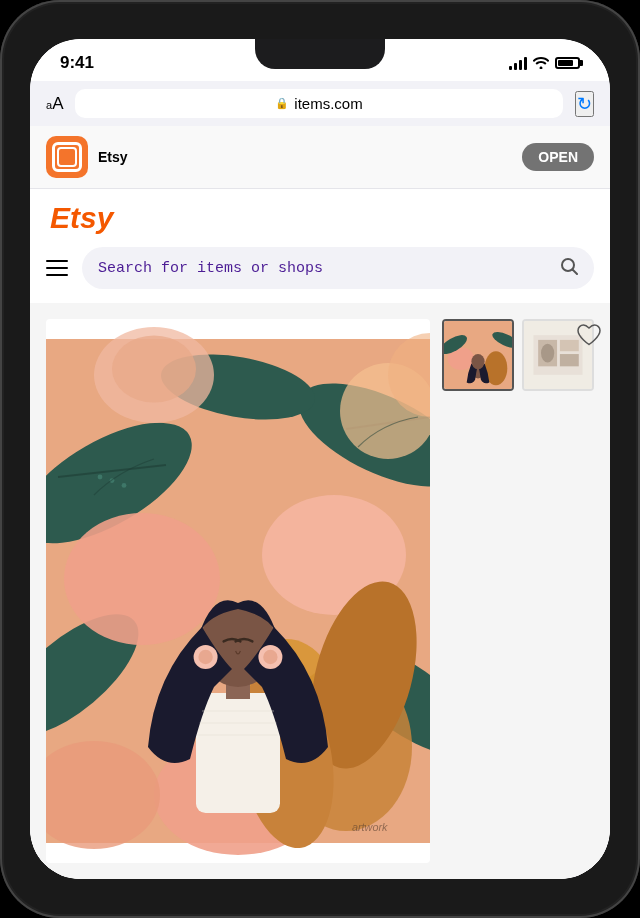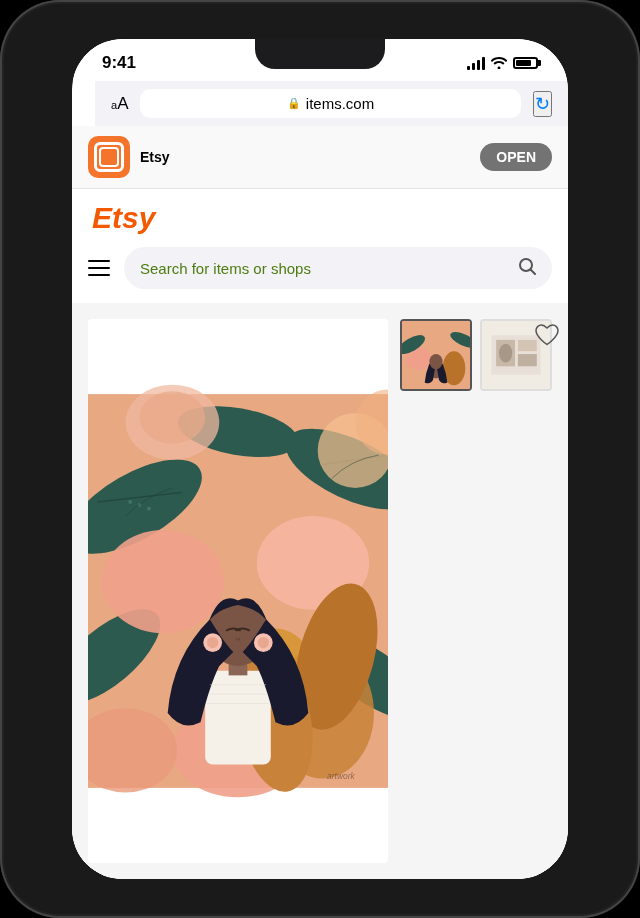--- a/index.html
+++ b/index.html
@@ -22,21 +22,21 @@
       display: flex;
       justify-content: center;
       align-items: center;
       box-shadow:
         inset 0 0 0 2px #444,
         inset 0 0 0 4px #222,
         0 0 40px rgba(0,0,0,0.8);
     }
 
     .phone-inner {
-      width: 496px;
+      width: 580px;
       height: 840px;
       background: #1c1c1e;
       border-radius: 50px;
       overflow: hidden;
       position: relative;
     }
 
     
     .phone-frame::before {
       content: '';
@@ -149,21 +149,20 @@
     }
 
     
     .browser-bar {
       background: #f2f2f7;
       padding: 8px 16px;
       display: flex;
       align-items: center;
       gap: 12px;
       flex-shrink: 0;
-      margin-left: 23px;
     }
 
     .browser-aa {
       font-size: 15px;
       color: #000;
       font-weight: 500;
     }
 
     .browser-aa span {
       font-size: 11px;
@@ -335,21 +334,22 @@
       border-radius: 24px;
       padding: 10px 16px;
       display: flex;
       align-items: center;
       gap: 8px;
     }
 
     .search-placeholder {
       flex: 1;
       font-size: 15px;
-      color: #4d7c0f;
+      color: #4c1d95;
+      font-family: Liberation Mono, monospace;
     }
 
     .search-icon-btn {
       font-size: 16px;
       color: #555;
     }
 
     
     .product-area {
       flex: 1;

